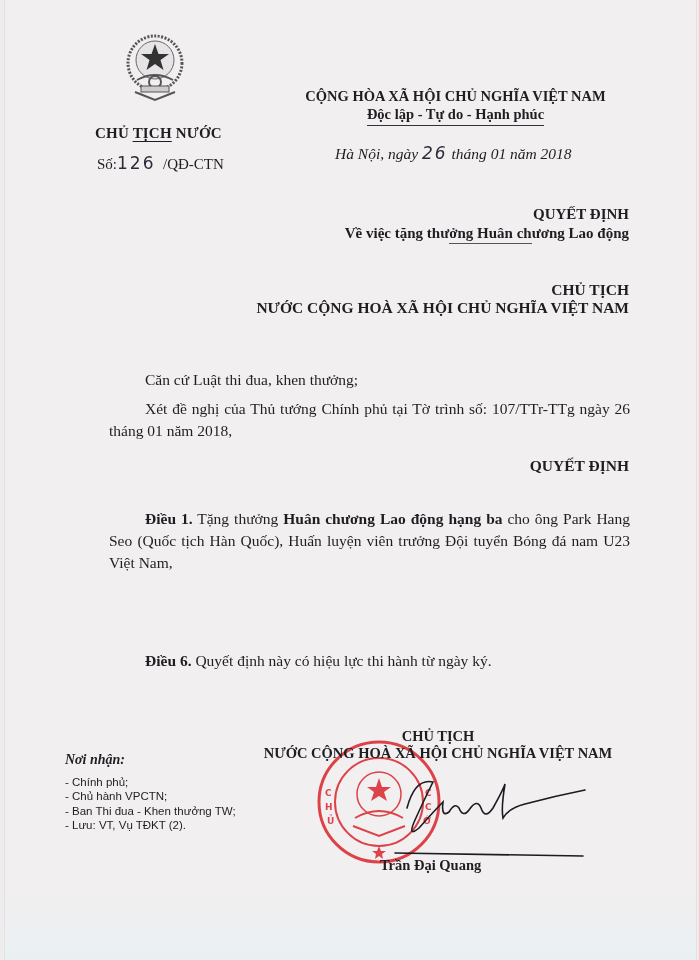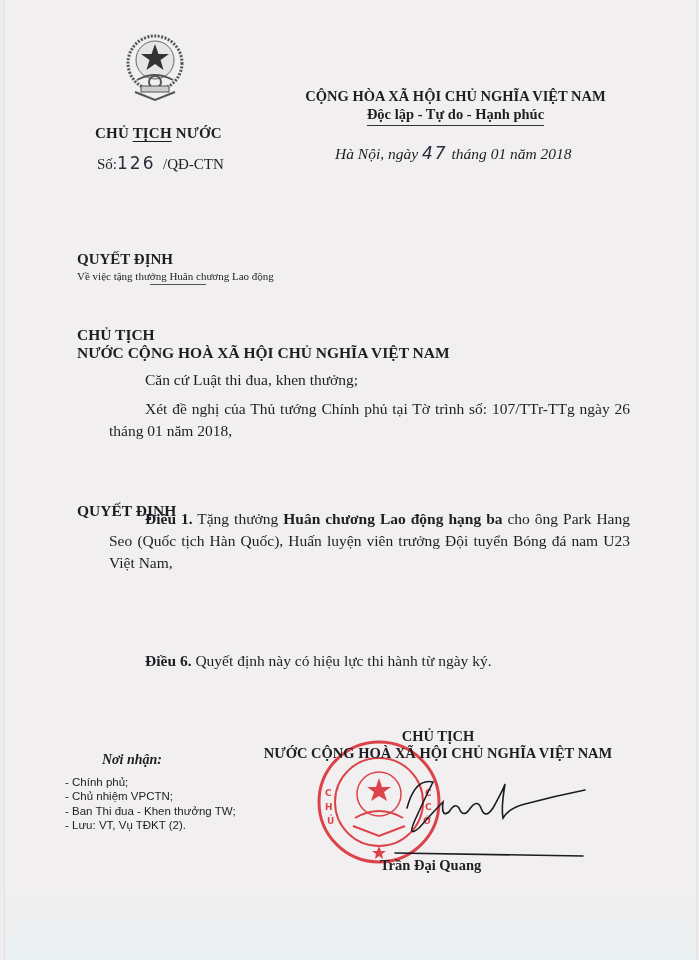--- a/index.html
+++ b/index.html
@@ -24,41 +24,41 @@
   .left-title { left: 90px; top: 125px; width: 160px; font-size: 15px; font-weight: bold; letter-spacing: 0.2px; }
   .left-title .tich { text-decoration: underline; text-underline-offset: 3px; }
   .so-line { left: 92px; top: 153px; font-size: 15px; }
   .hand { font-family: "DejaVu Sans", sans-serif; font-size: 17px; color: #2c2c3a; letter-spacing: 2px; }
 
   .nat { left: 278px; top: 88px; width: 345px; font-size: 14.5px; font-weight: bold; text-align: center; }
   .motto { left: 278px; top: 106px; width: 345px; font-size: 14.5px; font-weight: bold; text-align: center; }
   .motto span { border-bottom: 1px solid #333; padding-bottom: 3px; }
   .date { left: 330px; top: 143px; width: 290px; font-size: 15.5px; font-style: italic; }
 
-  .block { left: 72px; width: 560px; text-align: left; margin-top: 45px; }
+  .block { left: 64px; width: 560px; text-align: right; }
   .qd1 { top: 206px; font-size: 15px; font-weight: bold; }
-  .subj { top: 225px; font-size: 11px; font-weight: normal; }
+  .subj { top: 225px; font-size: 15px; font-weight: bold; }
   .subj .ul { border-bottom: 1px solid #555; padding-bottom: 2px; }
   .ct1 { top: 281px; font-size: 15.5px; font-weight: bold; }
   .ct2 { top: 299px; font-size: 15.5px; font-weight: bold; }
 
   .para { left: 104px; width: 521px; font-size: 15.5px; line-height: 22px; text-align: justify; }
   .indent { text-indent: 36px; }
   .p1 { top: 340px; }
   .p2 { top: 369px; }
   .p3 { top: 398px; }
   .qd2 { top: 457px; font-size: 15.5px; font-weight: bold; }
   .d1 { top: 508px; }
   .d1i { top: 576px; font-weight: bold; font-style: italic; }
   .d2 { top: 650px; }
   .p4 { top: 680px; }
 
   .tick { font-family: "DejaVu Sans", sans-serif; font-style: italic; font-weight: bold; font-size: 15px; }
 
-  .recv-title { left: 60px; top: 752px; font-size: 14px; font-weight: bold; font-style: italic; margin-left: 37px; }
+  .recv-title { left: 60px; top: 752px; font-size: 14px; font-weight: bold; font-style: italic; }
   .recv-list { left: 60px; top: 775px; font-size: 11.5px; font-family: "Liberation Sans", sans-serif; line-height: 14.3px; }
   .recv-list div { white-space: nowrap; }
 
   .sig1 { left: 258px; top: 728px; width: 350px; font-size: 14.5px; font-weight: bold; text-align: center; }
   .sig2 { left: 258px; top: 745px; width: 350px; font-size: 14.5px; font-weight: bold; text-align: center; }
   .seal { left: 310px; top: 738px; width: 128px; height: 128px; }
   .signature { left: 380px; top: 768px; width: 220px; height: 100px; }
   .signer { left: 375px; top: 857px; width: 120px; font-size: 14.5px; font-weight: bold; }
 </style>
 </head>
@@ -81,21 +81,21 @@
   </div>
 
   <div class="abs so-line">
     <span>Số:</span><span class="hand">126</span>&nbsp;&nbsp;<span>/QĐ-CTN</span>
   </div>
 
   <div class="abs nat">CỘNG HÒA XÃ HỘI CHỦ NGHĨA VIỆT NAM</div>
   <div class="abs motto"><span>Độc lập - Tự do - Hạnh phúc</span></div>
 
   <div class="abs date">
-    <span>Hà Nội,  ngày </span><span class="hand">47</span><span> tháng 01 năm 2018</span>
+    <span>Hà Nội,  ngày </span><span class="hand">26</span><span> tháng 01 năm 2018</span>
   </div>
 
   <div class="abs block qd1">QUYẾT ĐỊNH</div>
   <div class="abs block subj">
     <span>Về việc tặng thư</span><span class="ul">ởng Huân ch</span><span>ương Lao động</span>
   </div>
 
   <div class="abs block ct1">CHỦ TỊCH</div>
   <div class="abs block ct2">NƯỚC CỘNG HOÀ XÃ HỘI CHỦ NGHĨA VIỆT NAM</div>
 
@@ -109,21 +109,21 @@
   </div>
 
   <div class="abs para indent d2">
     <span class="b">Điều 6.</span><span> Quyết định này có hiệu lực thi hành từ ngày ký.</span>
   </div>
 
 
   <div class="abs recv-title">Nơi nhận:</div>
   <div class="abs recv-list">
     <div>- Chính phủ;</div>
-    <div>- Chủ nhiệm VPCTN;</div>
+    <div>- Chủ hành VPCTN;</div>
     <div>- Ban Thi đua - Khen thưởng TW;</div>
     <div>- Lưu:  VT, Vụ TĐKT (2).</div>
   </div>
 
   <svg class="abs seal" viewBox="0 0 128 128">
     <g fill="none" stroke="#d9262c" opacity="0.85">
       <circle cx="64" cy="64" r="60" stroke-width="3"></circle>
       <circle cx="64" cy="64" r="44" stroke-width="2"></circle>
       <circle cx="64" cy="56" r="22" stroke-width="1.5"></circle>
       <path d="M40 80 Q64 66 88 80" stroke-width="2"></path>

